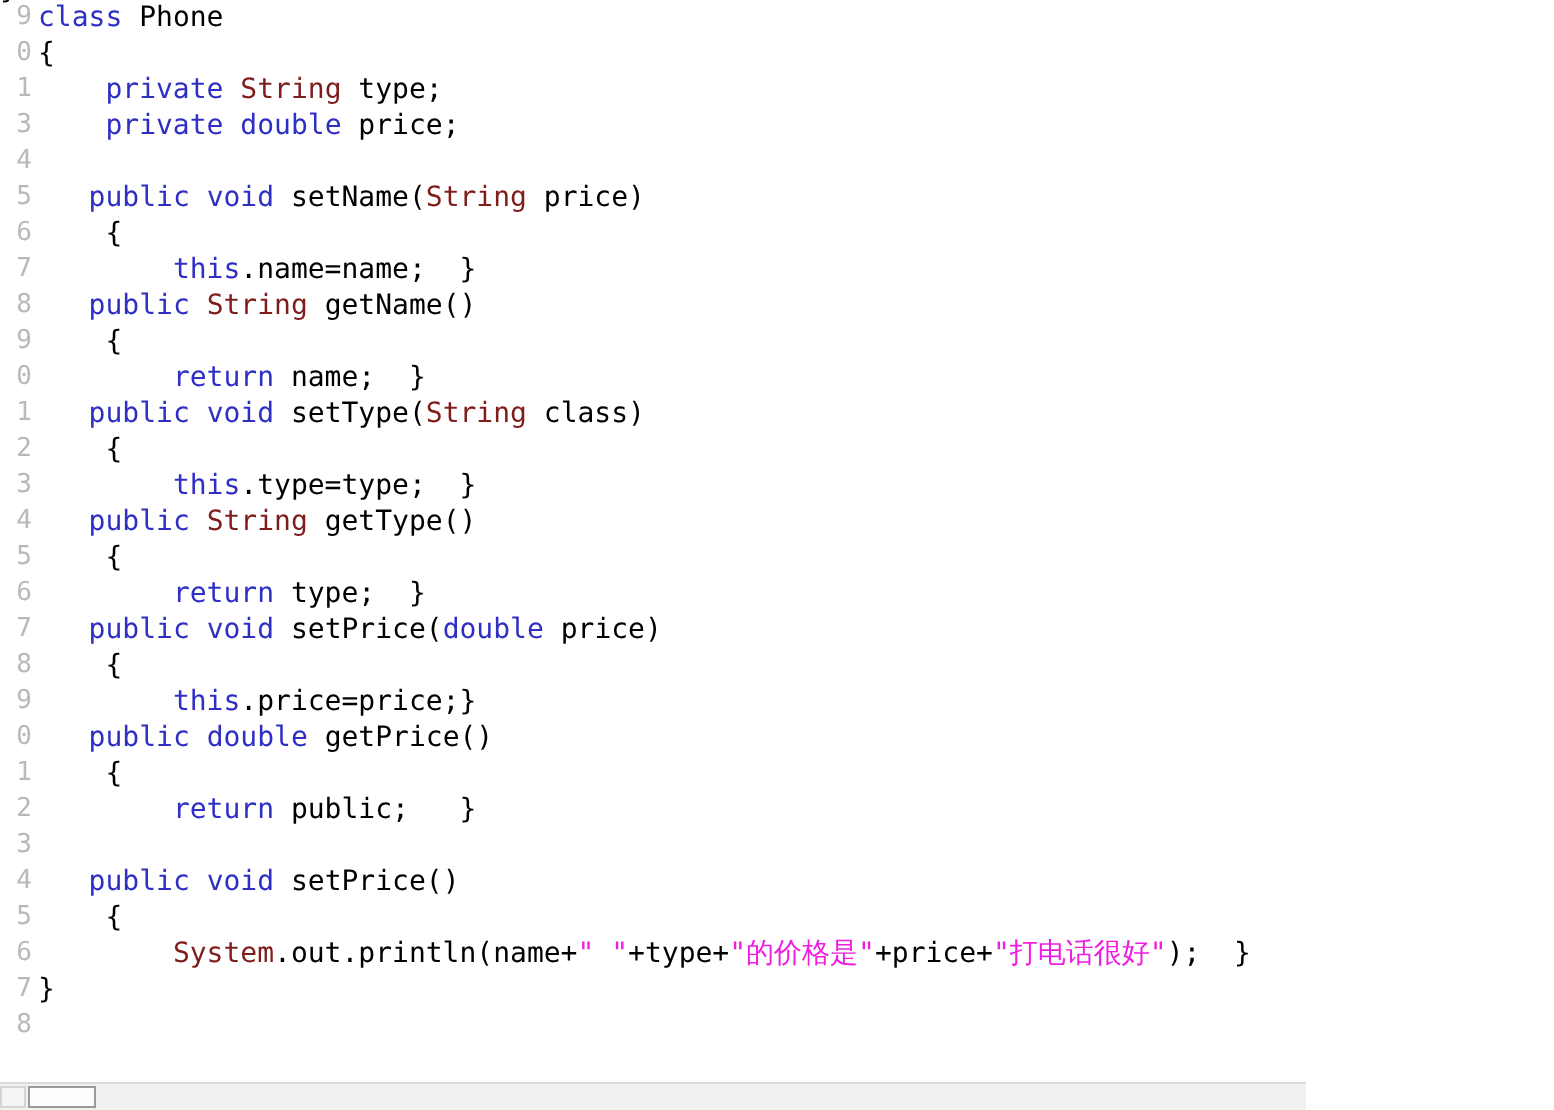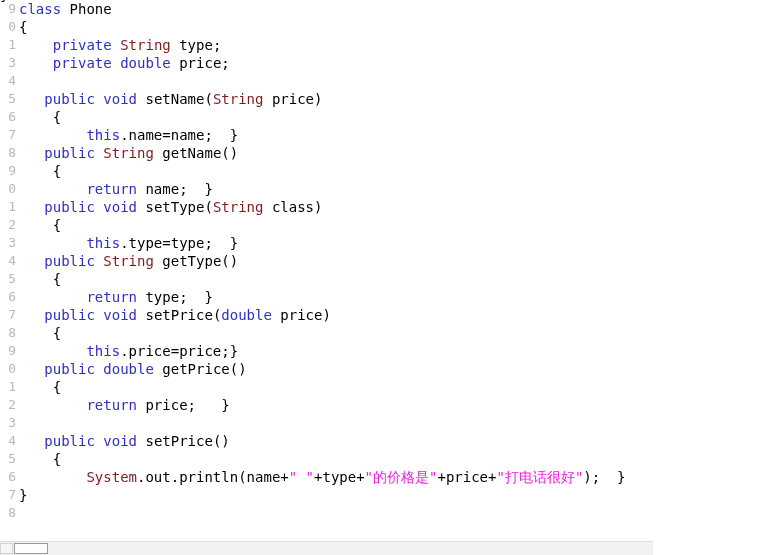--- a/index.html
+++ b/index.html
@@ -145,21 +145,21 @@
         <div class="code-line"><span class="gutter">2</span><span class="code-text"><span class="tok-plain">    {</span></span></div>
         <div class="code-line"><span class="gutter">3</span><span class="code-text"><span class="tok-plain">        </span><span class="tok-kw">this</span><span class="tok-plain">.type=type;  }</span></span></div>
         <div class="code-line"><span class="gutter">4</span><span class="code-text"><span class="tok-plain">   </span><span class="tok-kw">public</span><span class="tok-plain"> </span><span class="tok-type">String</span><span class="tok-plain"> getType()</span></span></div>
         <div class="code-line"><span class="gutter">5</span><span class="code-text"><span class="tok-plain">    {</span></span></div>
         <div class="code-line"><span class="gutter">6</span><span class="code-text"><span class="tok-plain">        </span><span class="tok-kw">return</span><span class="tok-plain"> type;  }</span></span></div>
         <div class="code-line"><span class="gutter">7</span><span class="code-text"><span class="tok-plain">   </span><span class="tok-kw">public</span><span class="tok-plain"> </span><span class="tok-kw">void</span><span class="tok-plain"> setPrice(</span><span class="tok-kw">double</span><span class="tok-plain"> price)</span></span></div>
         <div class="code-line"><span class="gutter">8</span><span class="code-text"><span class="tok-plain">    {</span></span></div>
         <div class="code-line"><span class="gutter">9</span><span class="code-text"><span class="tok-plain">        </span><span class="tok-kw">this</span><span class="tok-plain">.price=price;}</span></span></div>
         <div class="code-line"><span class="gutter">0</span><span class="code-text"><span class="tok-plain">   </span><span class="tok-kw">public</span><span class="tok-plain"> </span><span class="tok-kw">double</span><span class="tok-plain"> getPrice()</span></span></div>
         <div class="code-line"><span class="gutter">1</span><span class="code-text"><span class="tok-plain">    {</span></span></div>
-        <div class="code-line"><span class="gutter">2</span><span class="code-text"><span class="tok-plain">        </span><span class="tok-kw">return</span><span class="tok-plain"> price;   }</span></span></div>
+        <div class="code-line"><span class="gutter">2</span><span class="code-text"><span class="tok-plain">        </span><span class="tok-kw">return</span><span class="tok-plain"> public;   }</span></span></div>
         <div class="code-line"><span class="gutter">3</span><span class="code-text"></span></div>
         <div class="code-line"><span class="gutter">4</span><span class="code-text"><span class="tok-plain">   </span><span class="tok-kw">public</span><span class="tok-plain"> </span><span class="tok-kw">void</span><span class="tok-plain"> setPrice()</span></span></div>
         <div class="code-line"><span class="gutter">5</span><span class="code-text"><span class="tok-plain">    {</span></span></div>
         <div class="code-line"><span class="gutter">6</span><span class="code-text"><span class="tok-plain">        </span><span class="tok-type">System</span><span class="tok-plain">.out.println(name+</span><span class="tok-str">" "</span><span class="tok-plain">+type+</span><span class="tok-str">"的价格是"</span><span class="tok-plain">+price+</span><span class="tok-str">"打电话很好"</span><span class="tok-plain">);  }</span></span></div>
         <div class="code-line"><span class="gutter">7</span><span class="code-text"><span class="tok-plain">}</span></span></div>
         <div class="code-line"><span class="gutter">8</span><span class="code-text"></span></div>
       </div>
   </div>
 
   <div id="hscrollbar">

